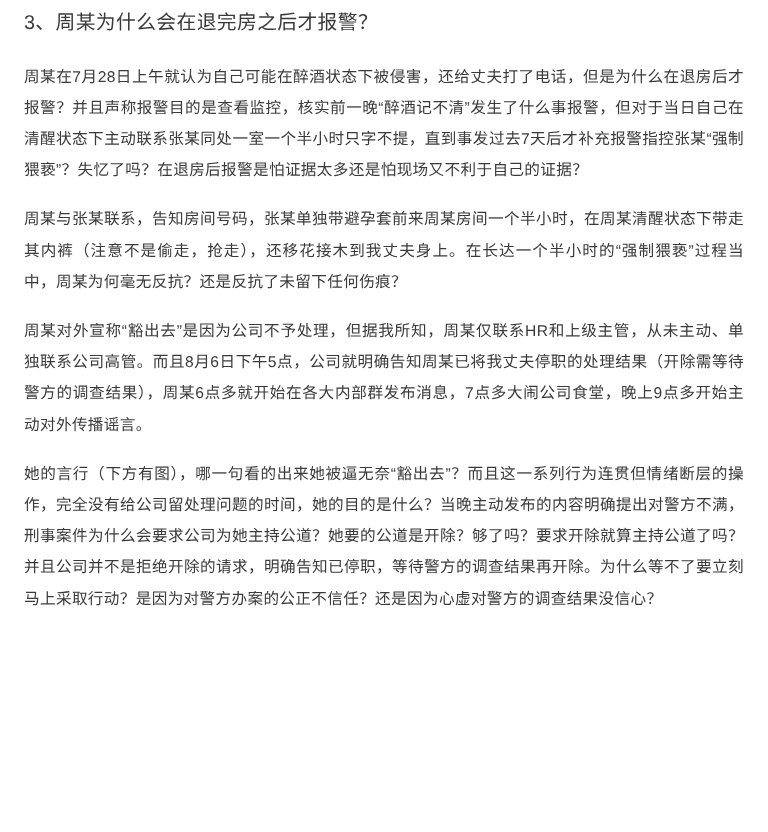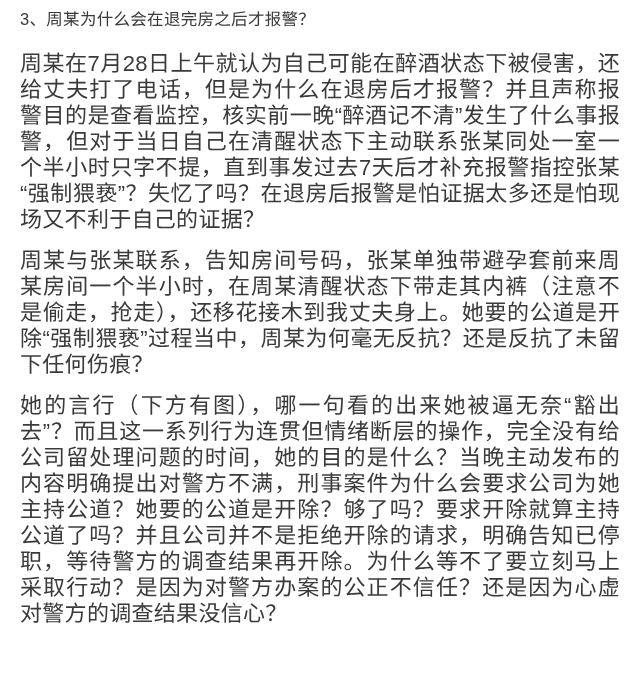--- a/index.html
+++ b/index.html
@@ -23,39 +23,40 @@
     .sec-heading {
       font-size: 16.5px;
       font-weight: 400;
       line-height: 26px;
       margin: 0 0 19px 0;
       letter-spacing: 0.3px;
       text-align: justify;
       text-justify: inter-ideograph;
     }
     .para {
-      font-size: 22px;
+      font-size: 13px;
       font-weight: 400;
       line-height: 26px;
       margin: 0 0 15px 0;
       letter-spacing: 0.3px;
       text-align: justify;
       text-justify: inter-ideograph;
     }
     .para:last-child {
       margin-bottom: 0;
     }
   </style>
 </head>
 <body style="background-color: rgb(255, 255, 255); color: rgb(58, 58, 58);">
 
 <article class="doc">
   <h2 class="sec-heading">3、周某为什么会在退完房之后才报警？</h2>
 
   <p class="para">周某在7月28日上午就认为自己可能在醉酒状态下被侵害，还给丈夫打了电话，但是为什么在退房后才报警？并且声称报警目的是查看监控，核实前一晚“醉酒记不清”发生了什么事报警，但对于当日自己在清醒状态下主动联系张某同处一室一个半小时只字不提，直到事发过去7天后才补充报警指控张某“强制猥亵”？失忆了吗？在退房后报警是怕证据太多还是怕现场又不利于自己的证据？</p>
 
-  <p class="para">周某与张某联系，告知房间号码，张某单独带避孕套前来周某房间一个半小时，在周某清醒状态下带走其内裤（注意不是偷走，抢走），还移花接木到我丈夫身上。她要的公道是开除“强制猥亵”过程当中，周某为何毫无反抗？还是反抗了未留下任何伤痕？</p>
+  <p class="para">周某与张某联系，告知房间号码，张某单独带避孕套前来周某房间一个半小时，在周某清醒状态下带走其内裤（注意不是偷走，抢走），还移花接木到我丈夫身上。在长达一个半小时的“强制猥亵”过程当中，周某为何毫无反抗？还是反抗了未留下任何伤痕？</p>
 
 
 
+  <p class="para">周某对外宣称“豁出去”是因为公司不予处理，但据我所知，周某仅联系HR和上级主管，从未主动、单独联系公司高管。而且8月6日下午5点，公司就明确告知周某已将我丈夫停职的处理结果（开除需等待警方的调查结果），周某6点多就开始在各大内部群发布消息，7点多大闹公司食堂，晚上9点多开始主动对外传播谣言。</p>
 
   <p class="para">她的言行（下方有图），哪一句看的出来她被逼无奈“豁出去”？而且这一系列行为连贯但情绪断层的操作，完全没有给公司留处理问题的时间，她的目的是什么？当晚主动发布的内容明确提出对警方不满，刑事案件为什么会要求公司为她主持公道？她要的公道是开除？够了吗？要求开除就算主持公道了吗？并且公司并不是拒绝开除的请求，明确告知已停职，等待警方的调查结果再开除。为什么等不了要立刻马上采取行动？是因为对警方办案的公正不信任？还是因为心虚对警方的调查结果没信心？</p>
 </article>
 
 </body></html>

